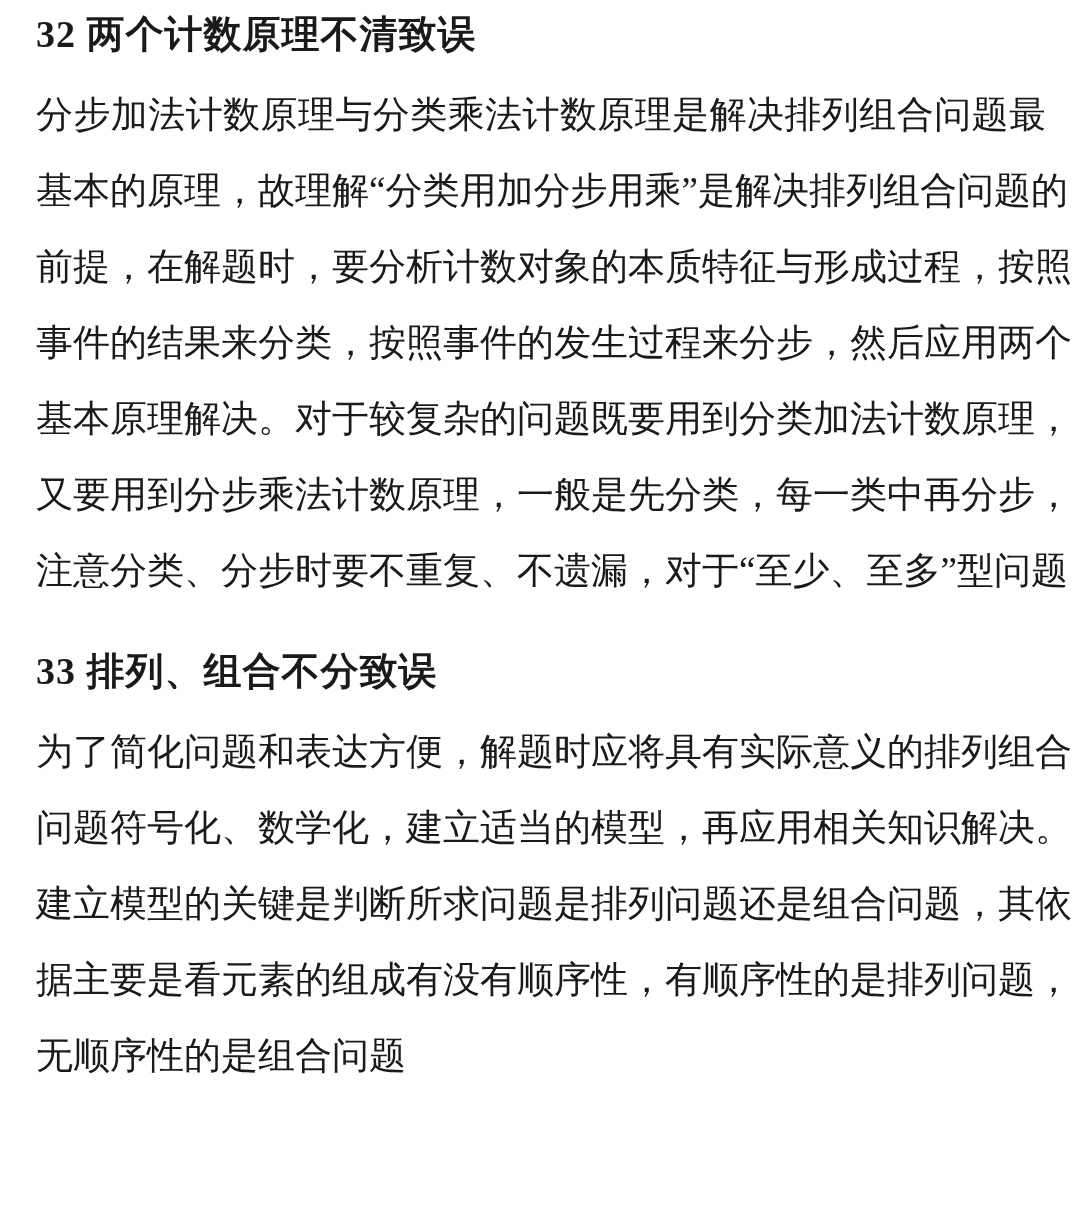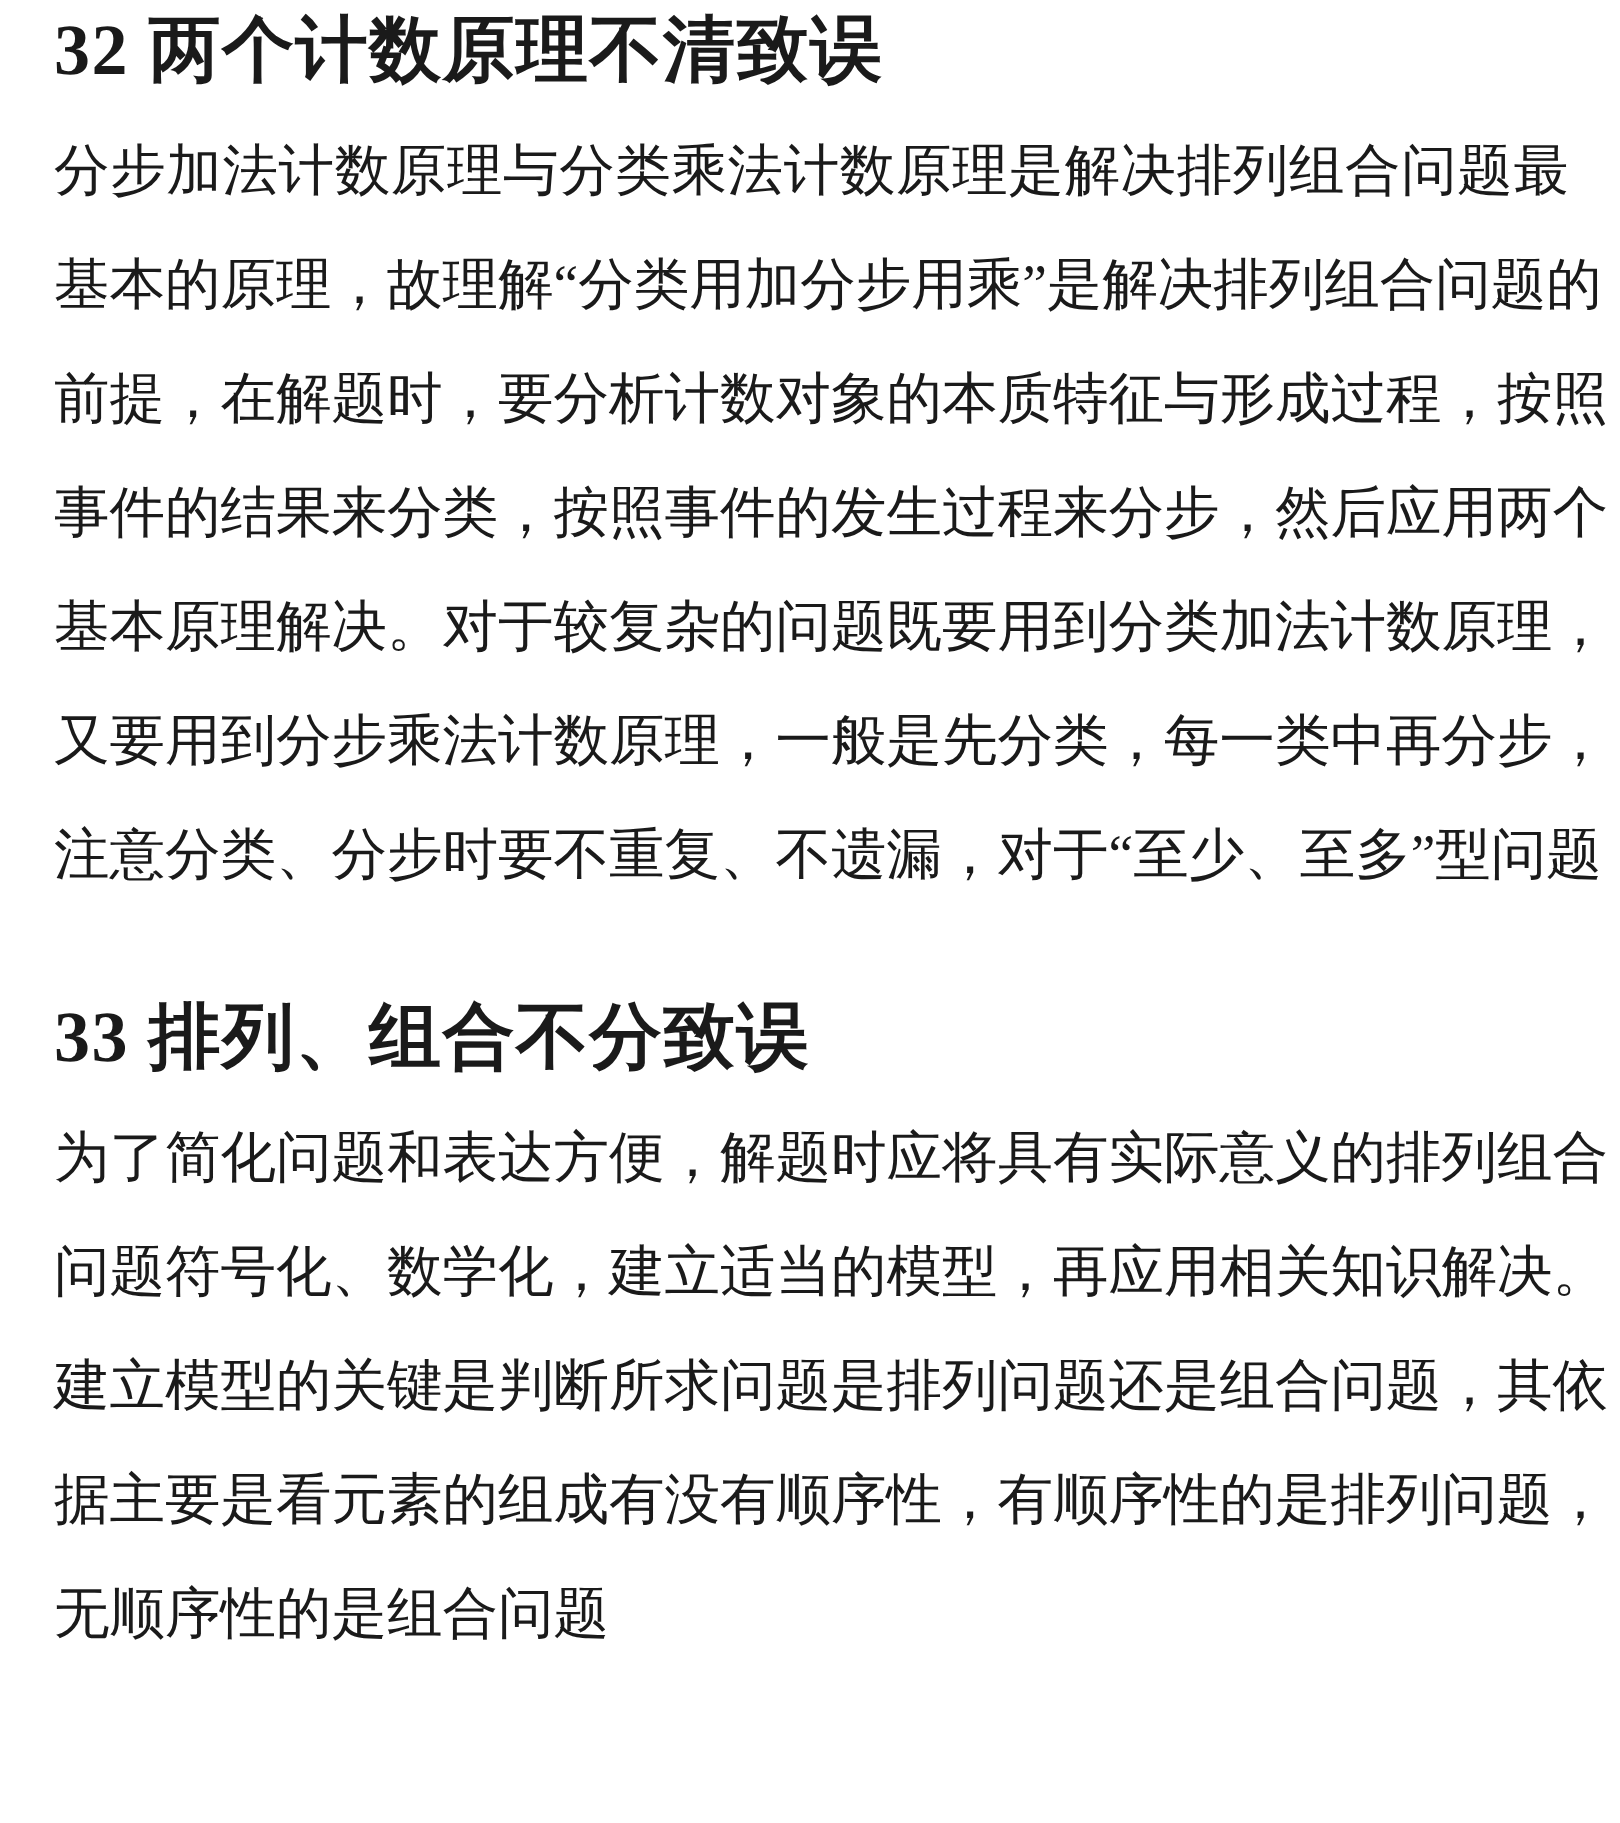--- a/index.html
+++ b/index.html
@@ -12,29 +12,29 @@
     height: 1215px;
     overflow: hidden;
     color: #1a1a1a;
     font-family: "Liberation Serif", "DejaVu Serif", serif;
   }
   .content {
     padding: 14px 34px 0 36px;
   }
   .section-heading {
     margin: 0;
-    font-size: 48px;
+    font-size: 38px;
     font-weight: bold;
     line-height: 40px;
     letter-spacing: 1px;
     text-align: left;
     white-space: nowrap;
   }
   .section-heading.h33 {
-    margin-top: 63px;
+    margin-top: 42px;
   }
   .para {
     margin-top: 23px;
   }
   .line {
     margin: 0;
     font-size: 37px;
     line-height: 76px;
     height: 76px;
   }

